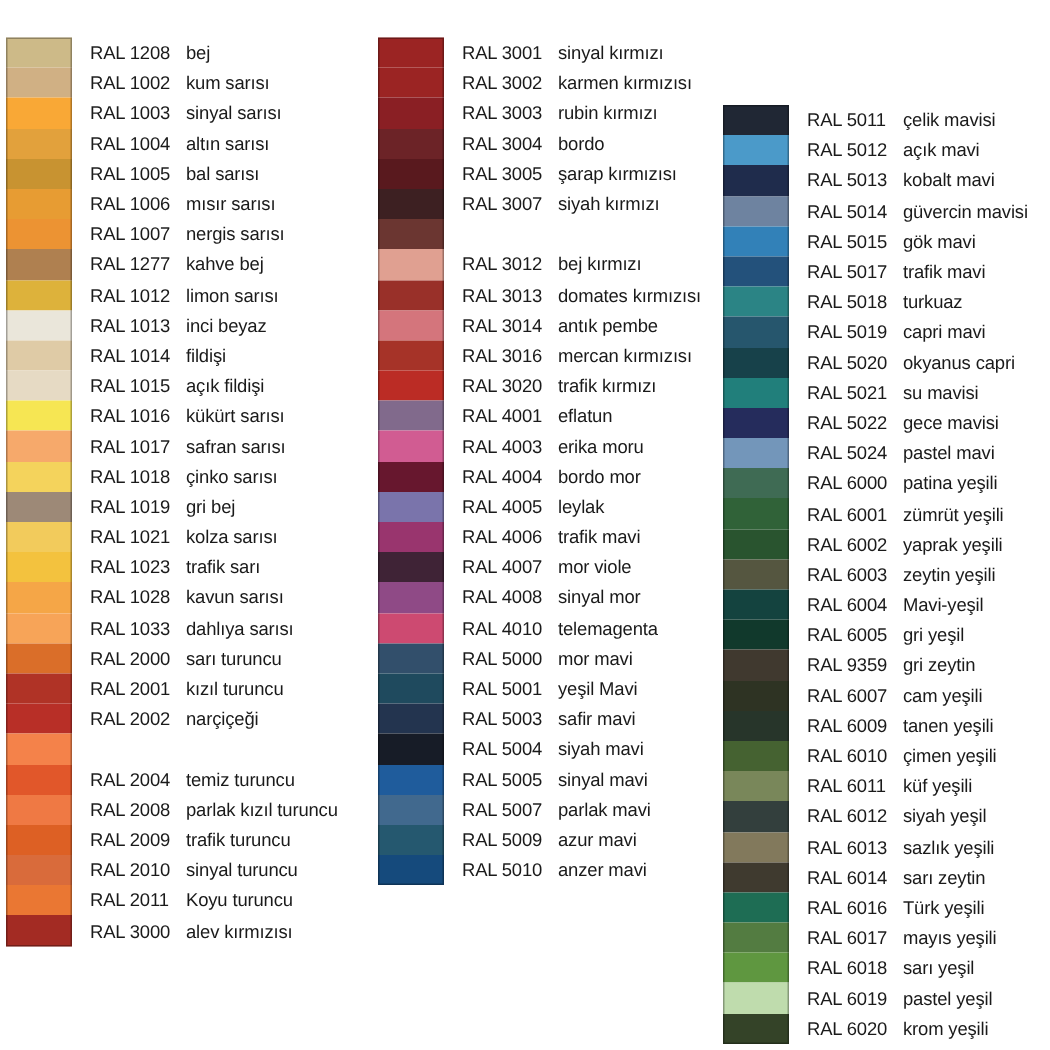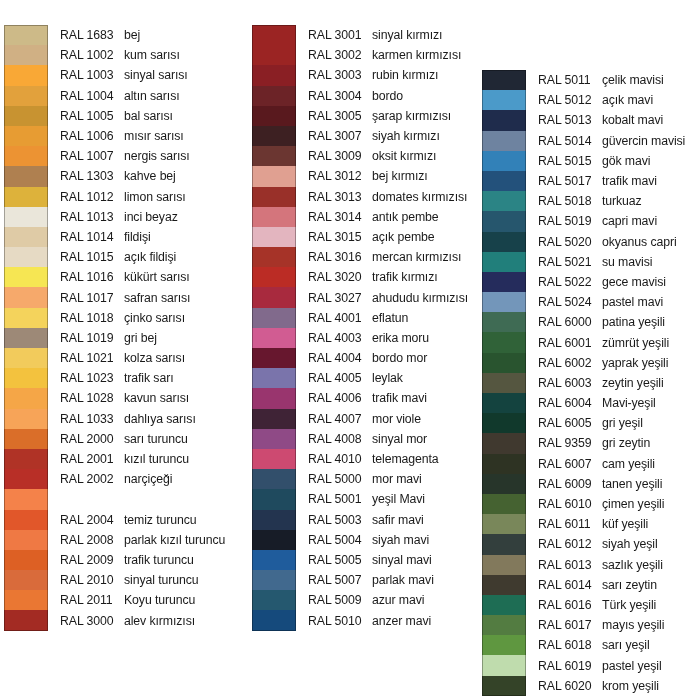--- a/index.html
+++ b/index.html
@@ -62,21 +62,21 @@
   }
 </style>
 </head>
 <body>
 
 <div id="chart">
     <div class="column" id="col-0">
       <div class="row">
         <div class="swatch" title="RAL 1001" style="background: rgb(205, 186, 136);"></div>
         <div class="label">
-          <span class="code">RAL 1683</span>
+          <span class="code">RAL 1208</span>
           <span class="name">bej</span>
         </div>
       </div>
       <div class="row">
         <div class="swatch" title="RAL 1002" style="background: rgb(208, 176, 132);"></div>
         <div class="label">
           <span class="code">RAL 1002</span>
           <span class="name">kum sarısı</span>
         </div>
       </div>
@@ -111,21 +111,21 @@
       <div class="row">
         <div class="swatch" title="RAL 1007" style="background: rgb(236, 147, 51);"></div>
         <div class="label">
           <span class="code">RAL 1007</span>
           <span class="name">nergis sarısı</span>
         </div>
       </div>
       <div class="row">
         <div class="swatch" title="RAL 1011" style="background: rgb(175, 128, 80);"></div>
         <div class="label">
-          <span class="code">RAL 1303</span>
+          <span class="code">RAL 1277</span>
           <span class="name">kahve bej</span>
         </div>
       </div>
       <div class="row">
         <div class="swatch" title="RAL 1012" style="background: rgb(221, 178, 59);"></div>
         <div class="label">
           <span class="code">RAL 1012</span>
           <span class="name">limon sarısı</span>
         </div>
       </div>
@@ -311,24 +311,20 @@
       </div>
       <div class="row">
         <div class="swatch" title="RAL 3007" style="background: rgb(61, 32, 34);"></div>
         <div class="label">
           <span class="code">RAL 3007</span>
           <span class="name">siyah kırmızı</span>
         </div>
       </div>
       <div class="row">
         <div class="swatch" title="RAL 3009" style="background: rgb(107, 54, 49);"></div>
-        <div class="label">
-          <span class="code">RAL 3009</span>
-          <span class="name">oksit kırmızı</span>
-        </div>
       </div>
       <div class="row">
         <div class="swatch" title="RAL 3012" style="background: rgb(224, 160, 145);"></div>
         <div class="label">
           <span class="code">RAL 3012</span>
           <span class="name">bej kırmızı</span>
         </div>
       </div>
       <div class="row">
         <div class="swatch" title="RAL 3013" style="background: rgb(153, 48, 41);"></div>
@@ -338,45 +334,31 @@
         </div>
       </div>
       <div class="row">
         <div class="swatch" title="RAL 3014" style="background: rgb(212, 117, 124);"></div>
         <div class="label">
           <span class="code">RAL 3014</span>
           <span class="name">antık pembe</span>
         </div>
       </div>
       <div class="row">
-        <div class="swatch" title="RAL 3015" style="background: rgb(227, 181, 191);"></div>
-        <div class="label">
-          <span class="code">RAL 3015</span>
-          <span class="name">açık pembe</span>
-        </div>
-      </div>
-      <div class="row">
         <div class="swatch" title="RAL 3016" style="background: rgb(166, 51, 40);"></div>
         <div class="label">
           <span class="code">RAL 3016</span>
           <span class="name">mercan kırmızısı</span>
         </div>
       </div>
       <div class="row">
         <div class="swatch" title="RAL 3020" style="background: rgb(187, 44, 37);"></div>
         <div class="label">
           <span class="code">RAL 3020</span>
           <span class="name">trafik kırmızı</span>
-        </div>
-      </div>
-      <div class="row">
-        <div class="swatch" title="RAL 3027" style="background: rgb(168, 42, 62);"></div>
-        <div class="label">
-          <span class="code">RAL 3027</span>
-          <span class="name">ahududu kırmızısı</span>
         </div>
       </div>
       <div class="row">
         <div class="swatch" title="RAL 4001" style="background: rgb(129, 106, 140);"></div>
         <div class="label">
           <span class="code">RAL 4001</span>
           <span class="name">eflatun</span>
         </div>
       </div>
       <div class="row">

